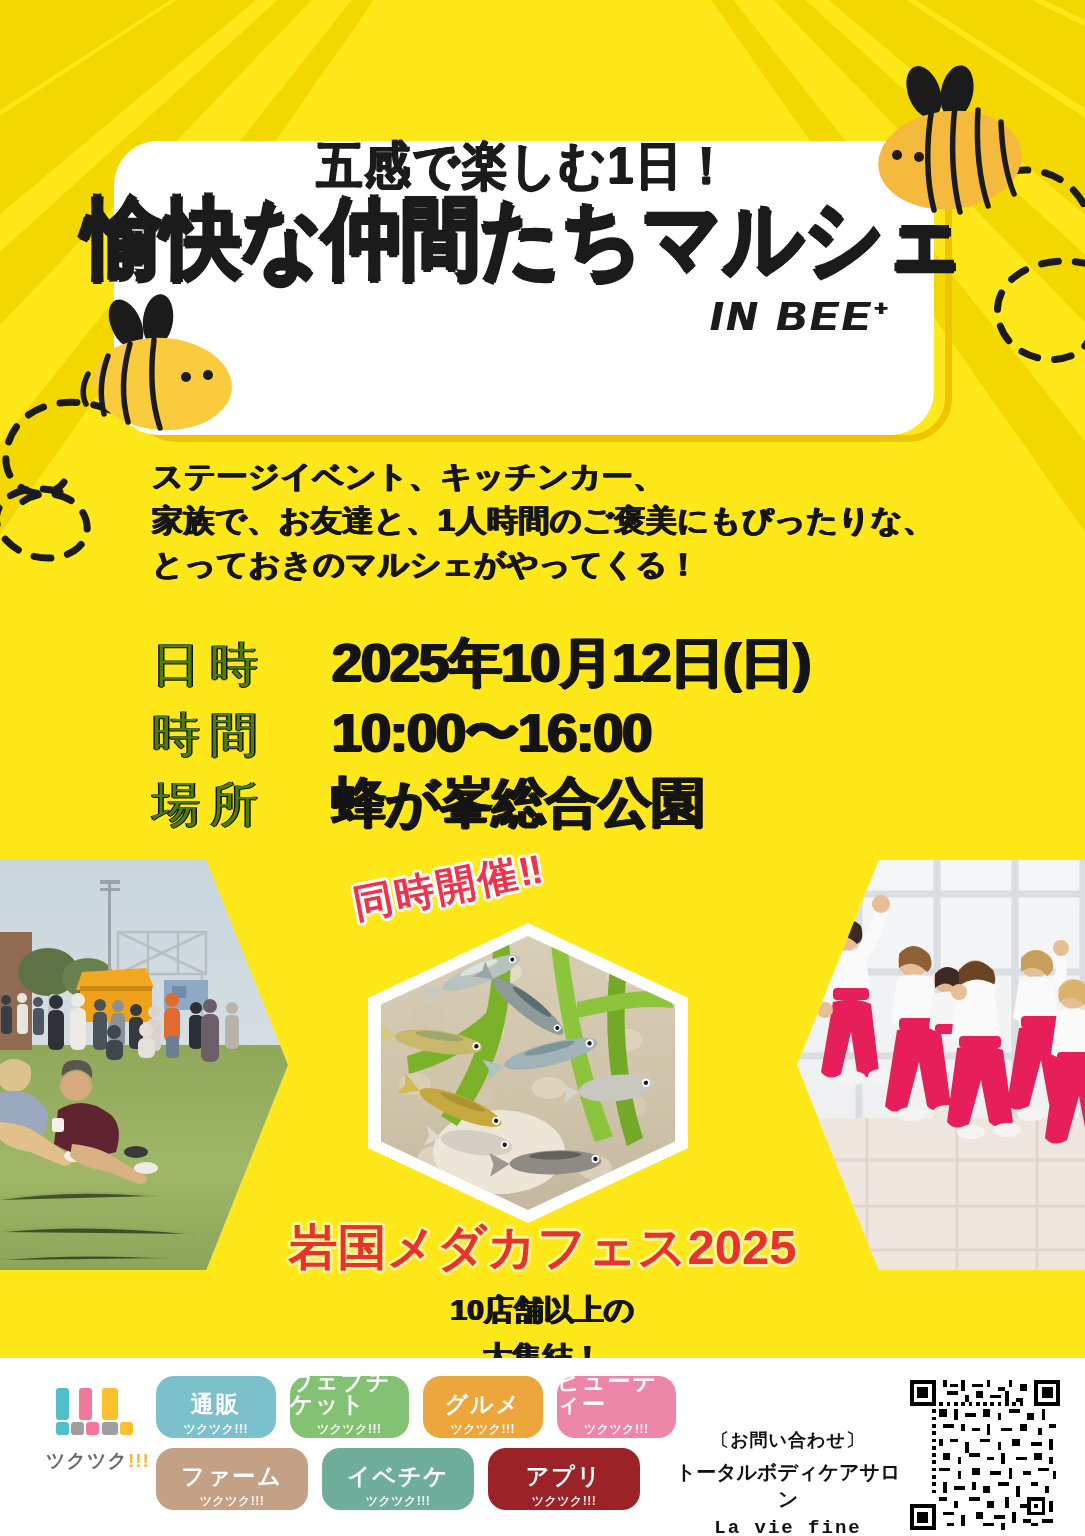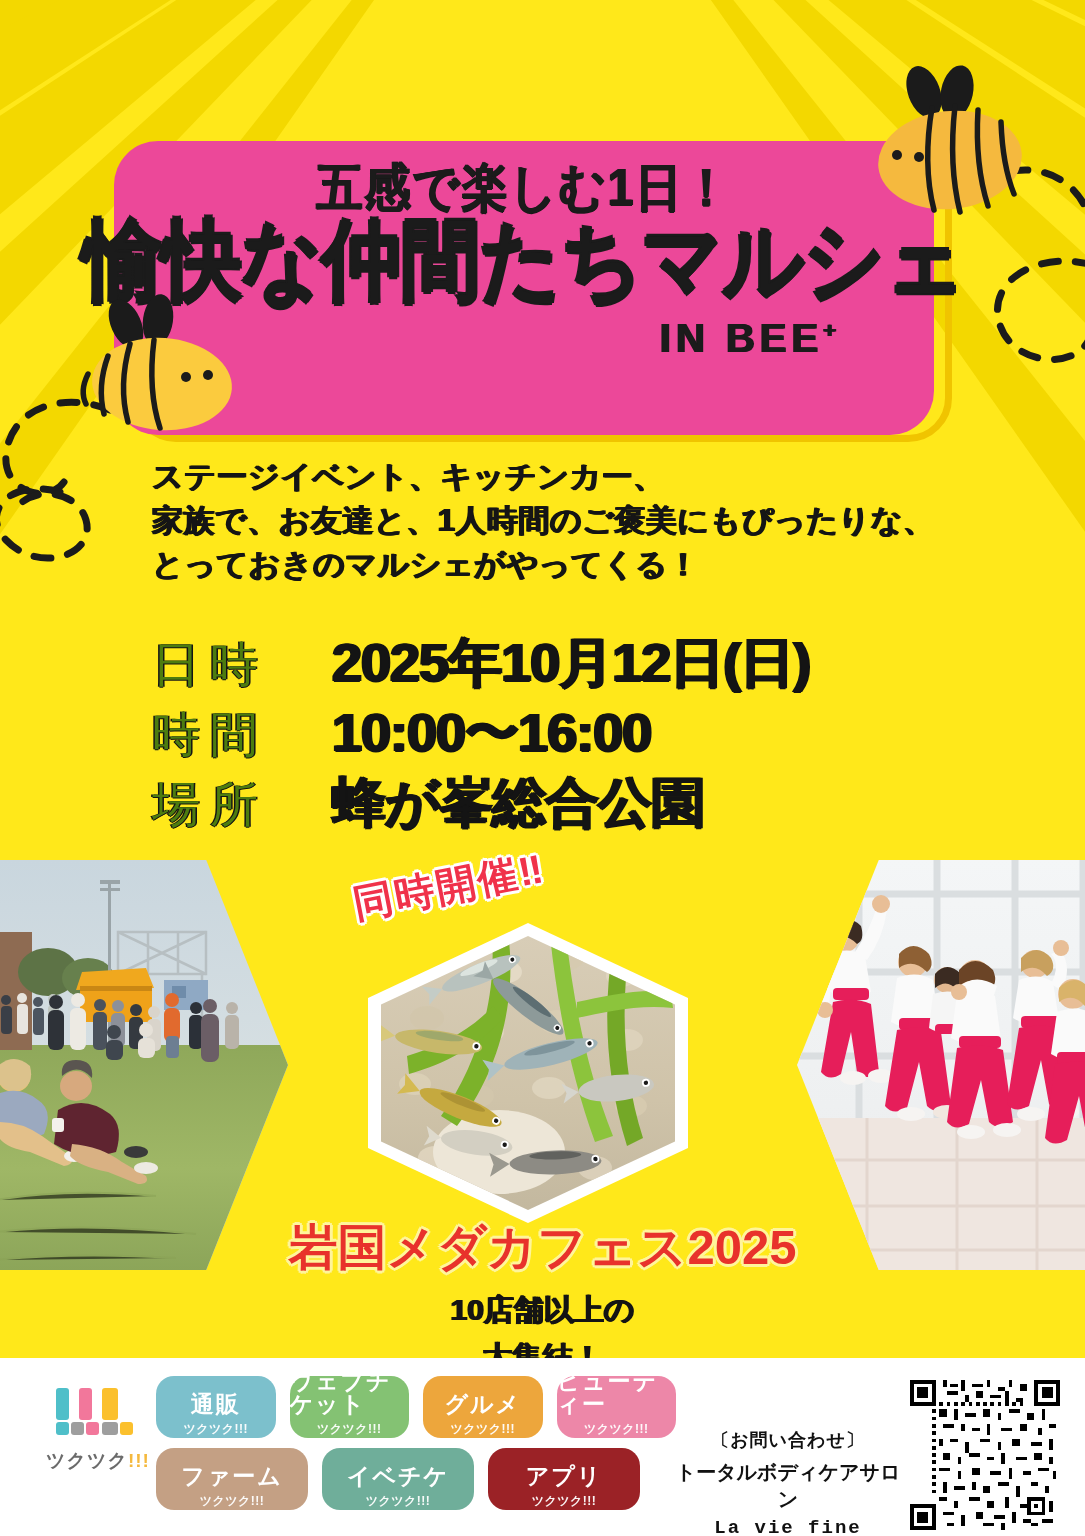--- a/index.html
+++ b/index.html
@@ -30,45 +30,45 @@
   .title-frame {
     position:absolute; left:132px; top:152px;
     width:820px; height:290px;
     border:7px solid #F0C400;
     border-radius:44px;
     z-index:3;
   }
   .title-card {
     position:absolute; left:114px; top:141px;
     width:820px; height:294px;
-    background:#ec4899;
+    background:#ffffff;
     border-radius:44px;
     z-index:4;
     display:flex; flex-direction:column;
     align-items:center; justify-content:flex-start;
-    padding-top:22px;
   }
   .title-line1 {
     font-size:46px; font-weight:900; color:#1B1B1B;
     letter-spacing:2px; line-height:1.05;
     transform:scaleY(1.12);
     text-shadow:1px 0 0 #1B1B1B, -1px 0 0 #1B1B1B, 0 1px 0 #1B1B1B;
   }
   .title-line2 {
     font-size:80px; font-weight:900; color:#1B1B1B;
     letter-spacing:-1px; line-height:1.06;
     margin-top:8px; white-space:nowrap;
     transform:scaleY(1.1) scaleX(1.0);
     text-shadow:2px 0 0 #1B1B1B, -2px 0 0 #1B1B1B, 0 2px 0 #1B1B1B, 0 -2px 0 #1B1B1B;
   }
   .title-sub {
     font-size:40px; font-weight:900; color:#1B1B1B;
     letter-spacing:5px; margin-top:12px;
-    align-self:flex-end; margin-right:93px;
+    align-self:flex-end; margin-right:42px;
     text-shadow:1px 0 0 #1B1B1B,-1px 0 0 #1B1B1B;
+    font-style:italic;
   }
   .title-sub sup { font-size:22px; vertical-align:super; }
 
   
   .bee { position:absolute; z-index:6; }
   .bee svg { display:block; }
   .bee-top { left:862px; top:62px; }
   .bee-left { left:70px; top:292px; }
 
   

